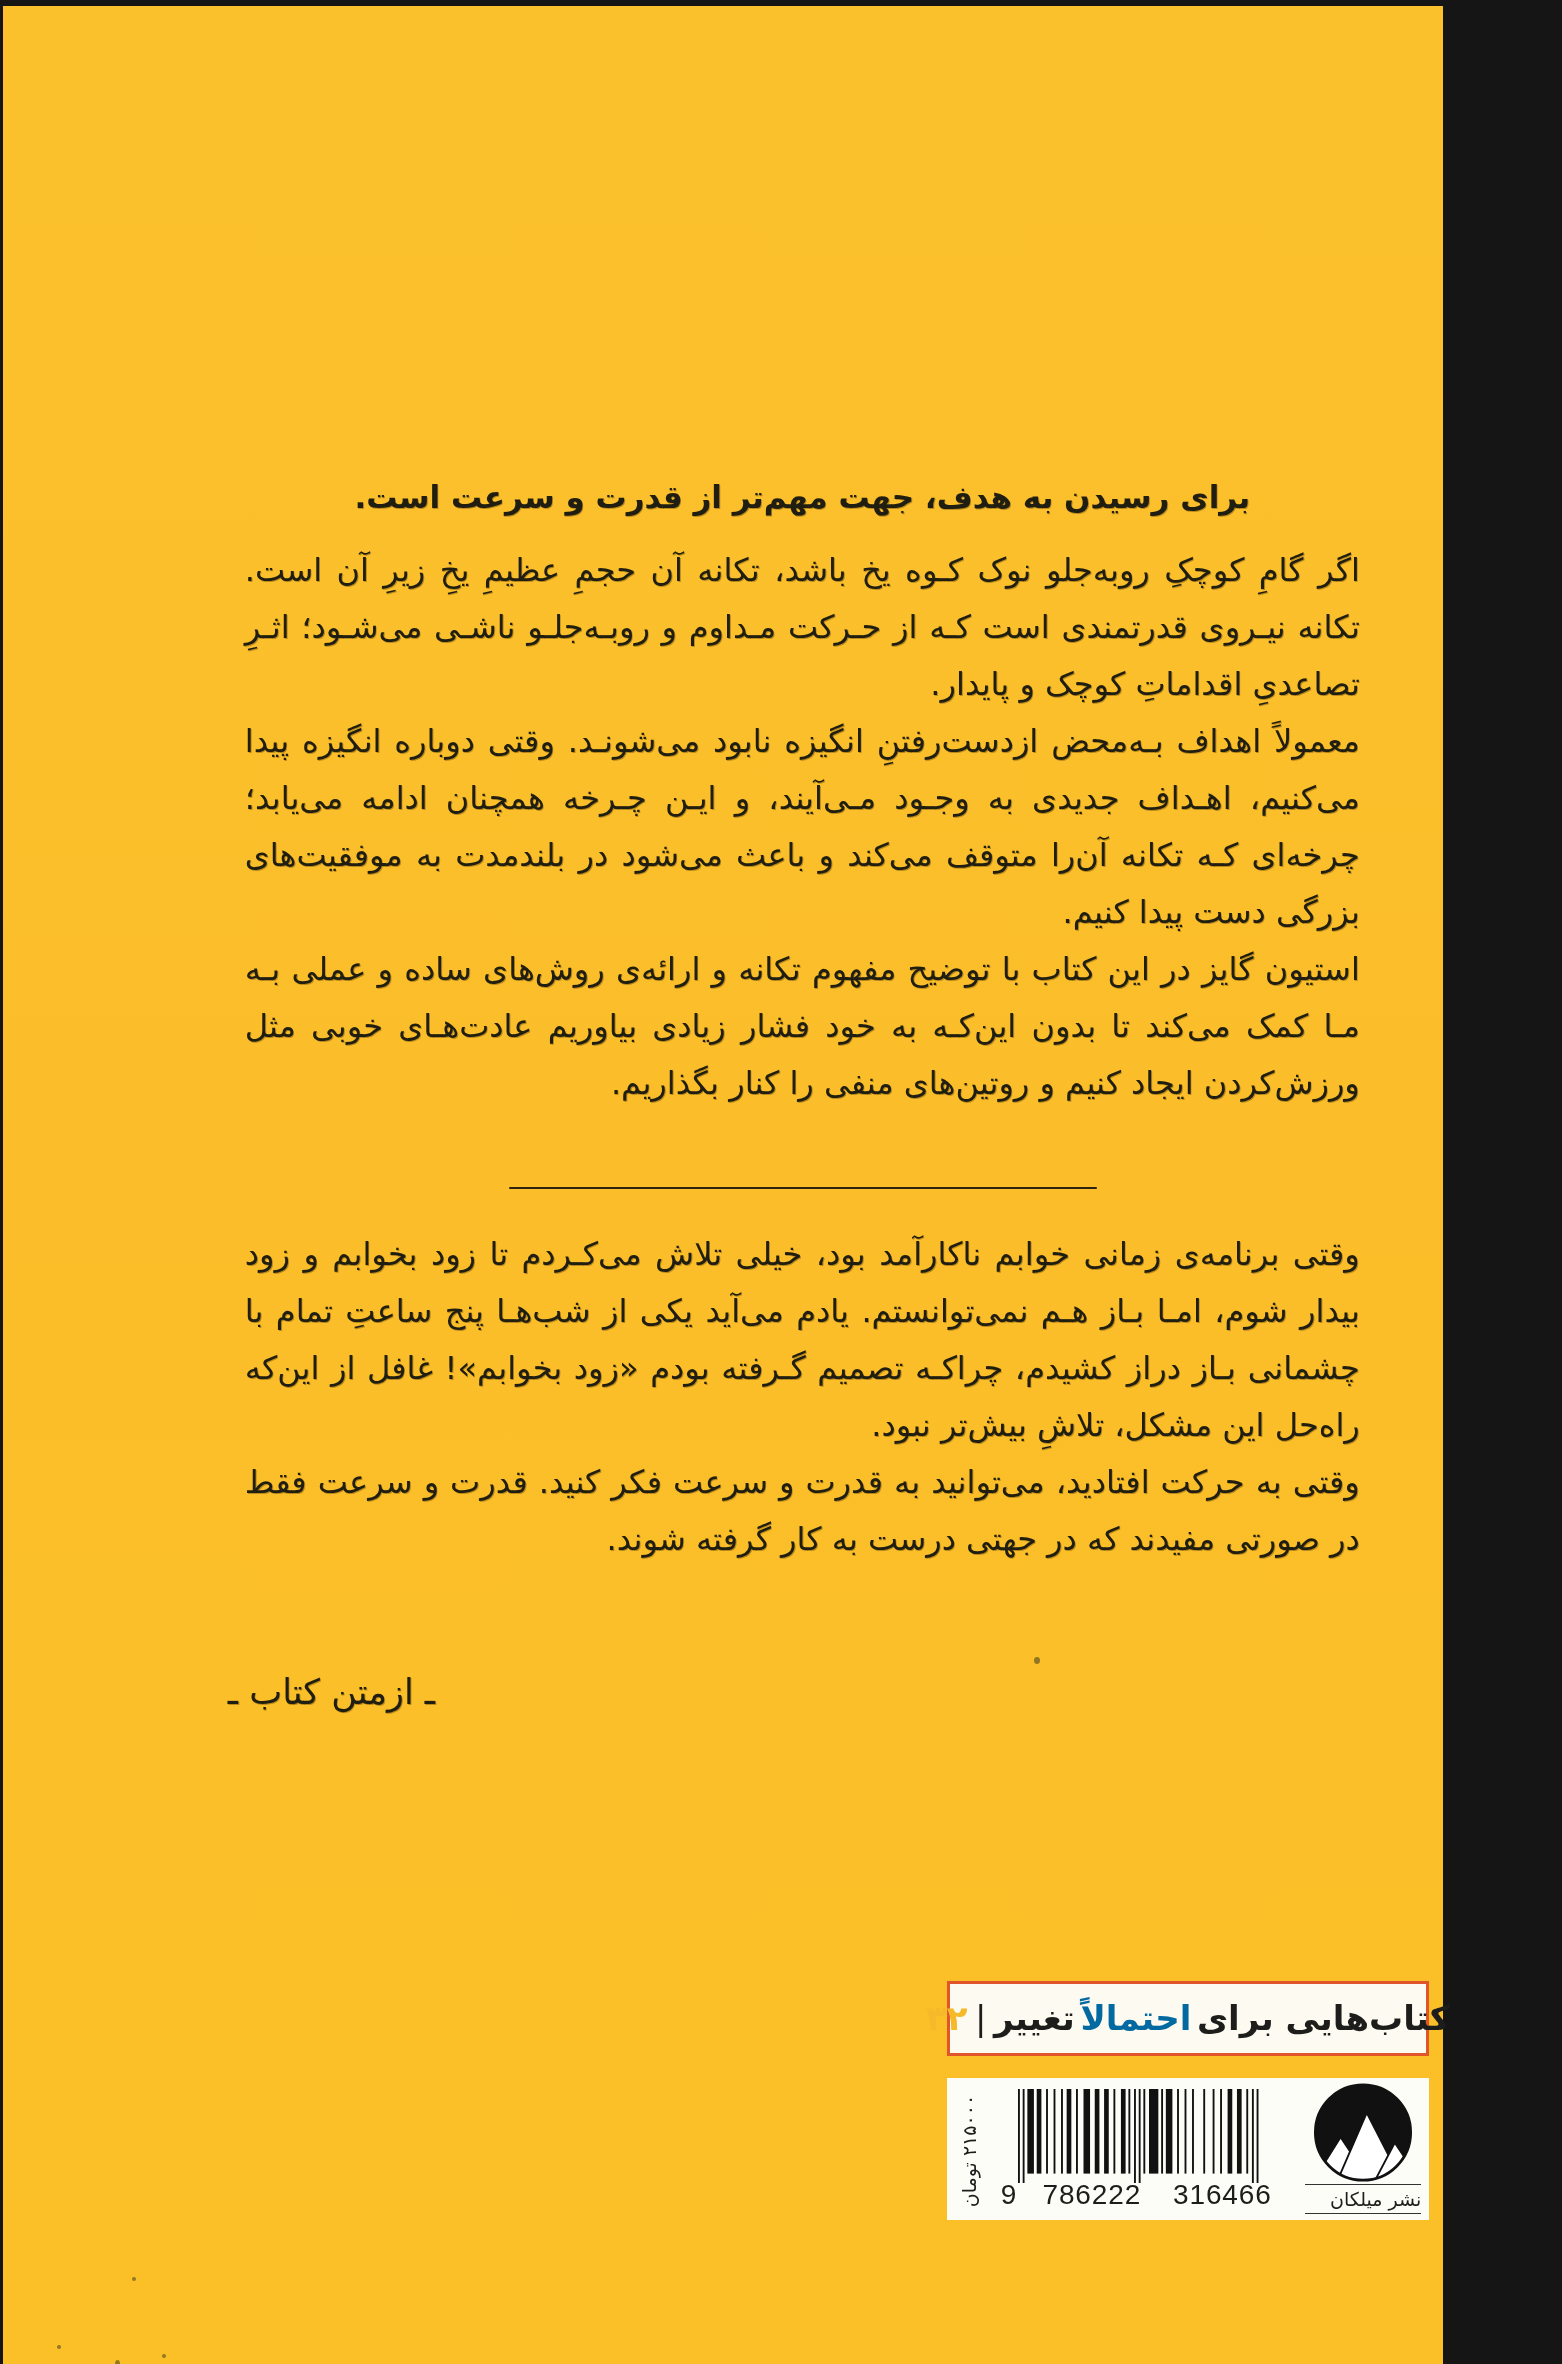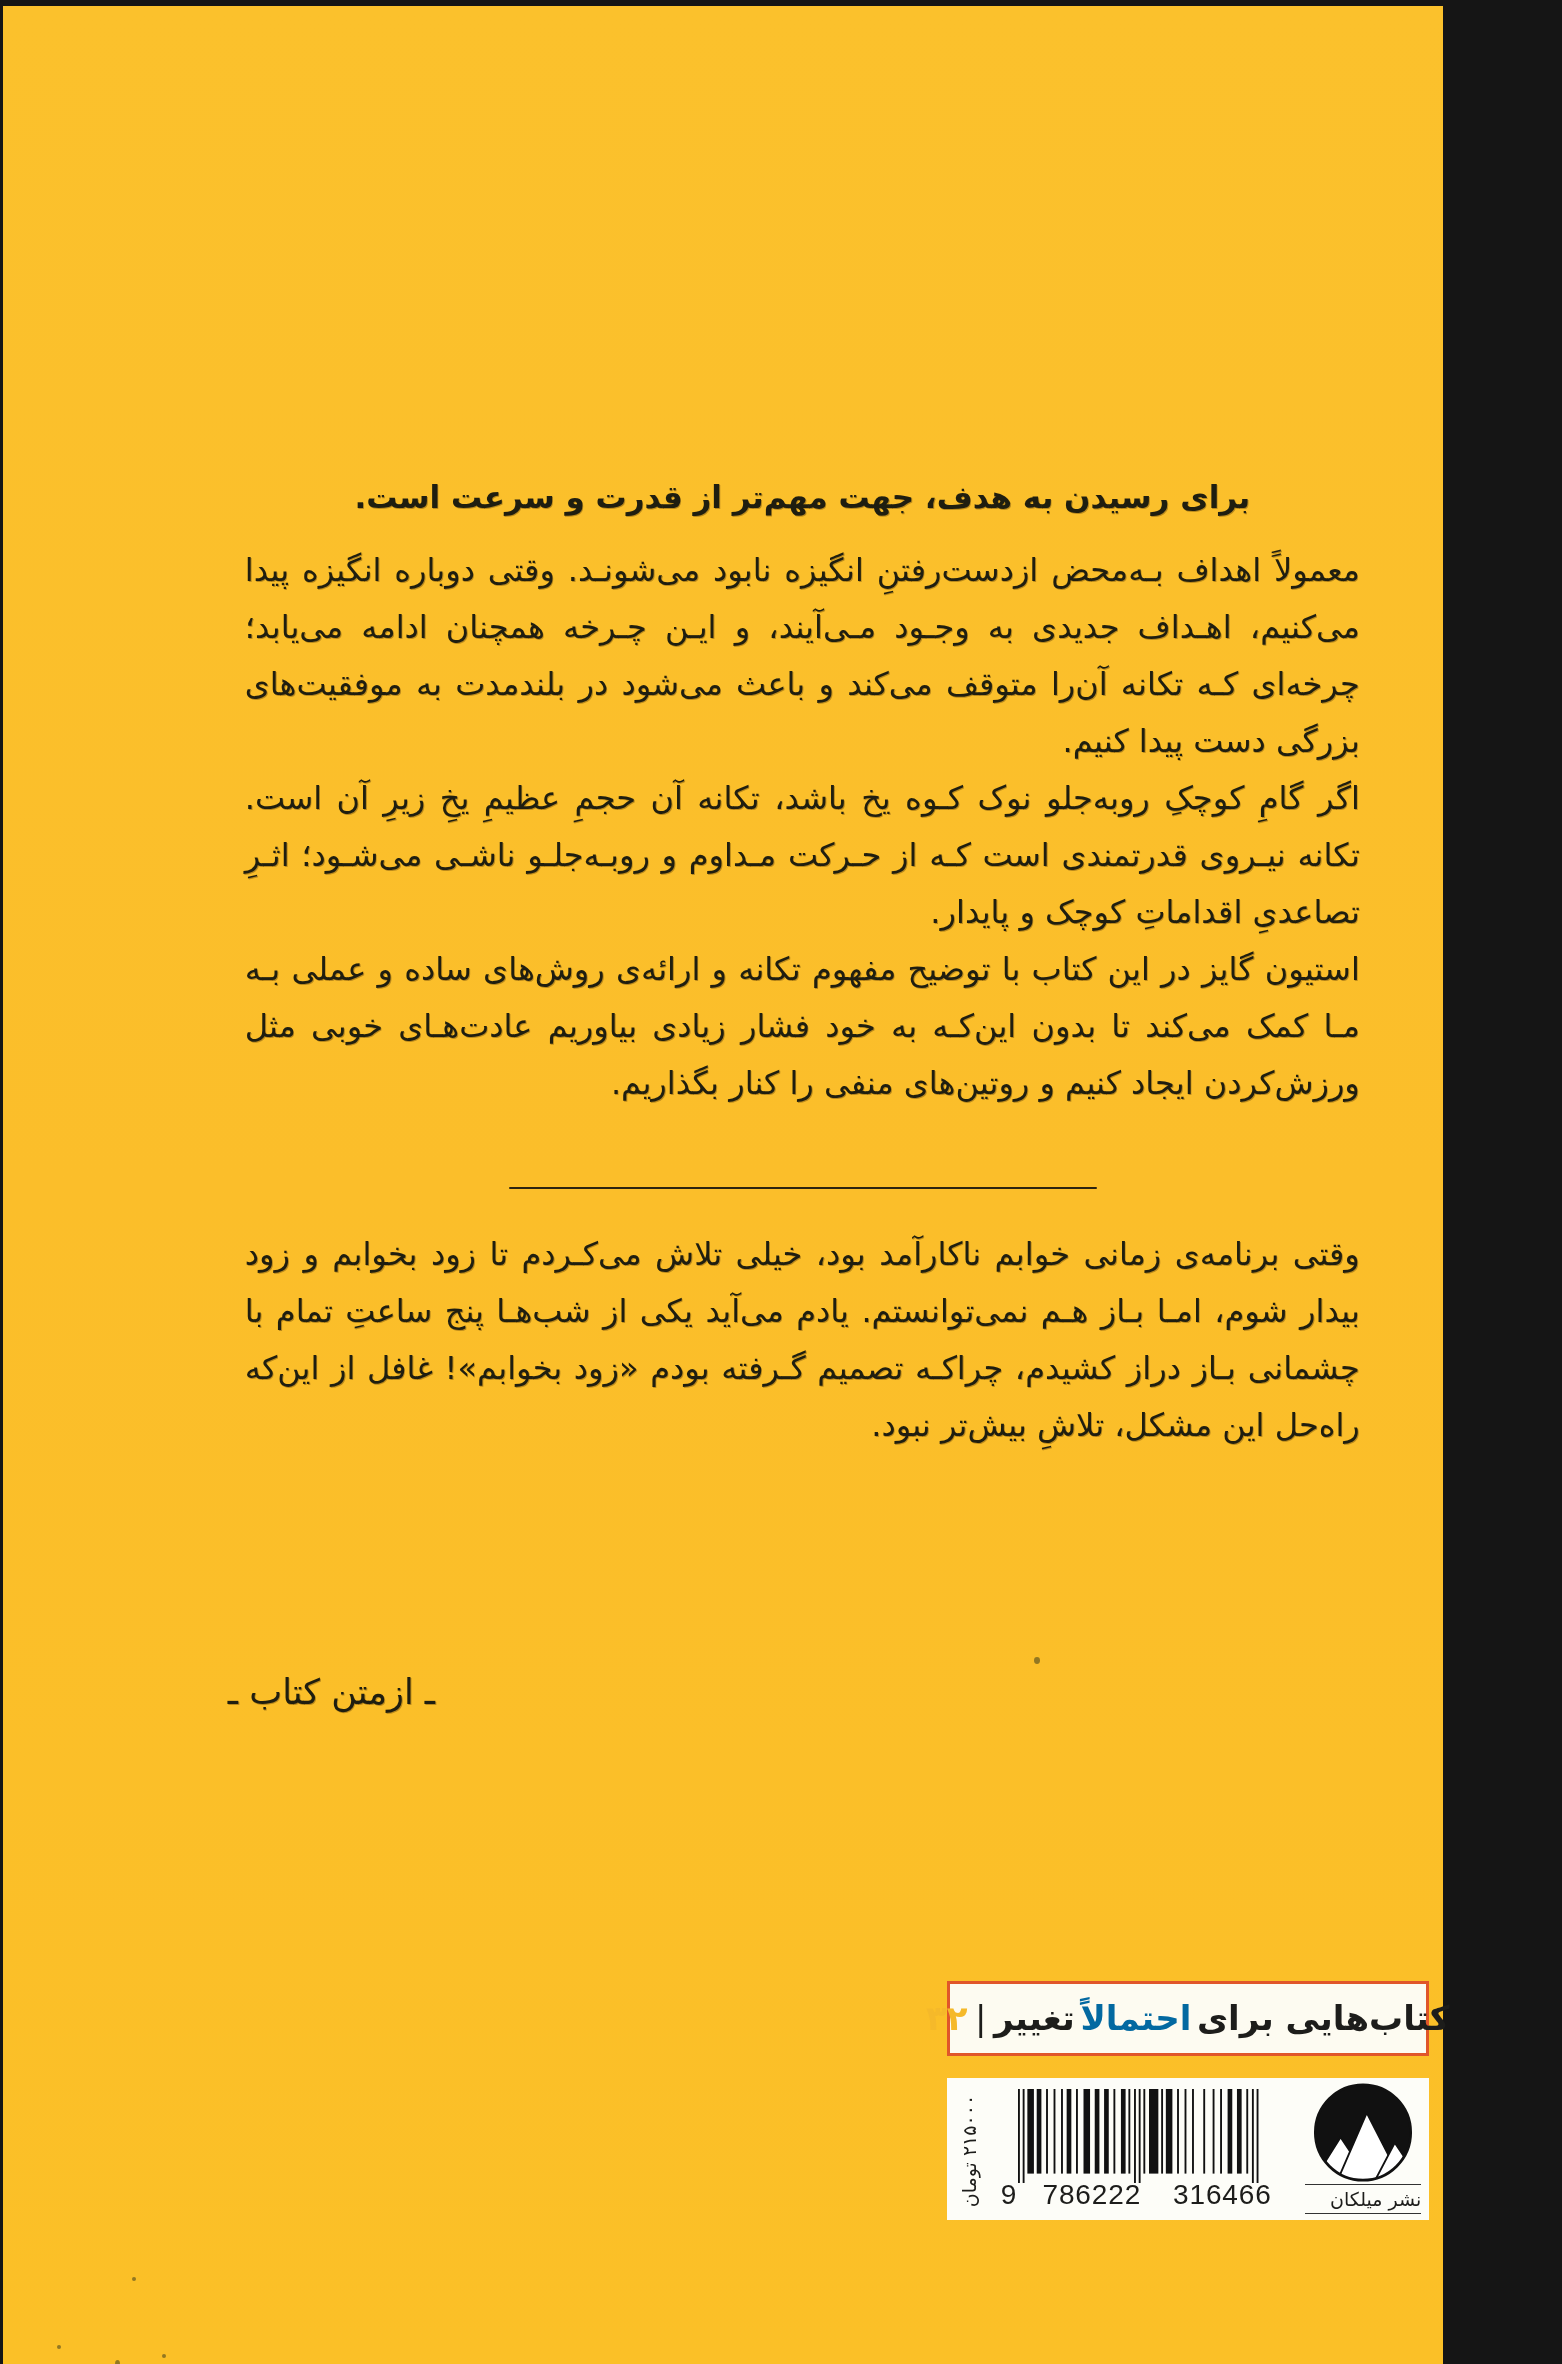--- a/index.html
+++ b/index.html
@@ -172,29 +172,30 @@
     }
   </style>
 </head>
 <body>
 
 <div class="cover">
 
   <div class="headline">برای رسیدن به هدف، جهت مهم‌تر از قدرت و سرعت است.</div>
 
   <div class="text-block block-a">
+    <p class="para">اگر گامِ کوچکِ روبه‌جلو نوک کـوه یخ باشد، تکانه آن حجمِ عظیمِ یخِ زیرِ آن است. تکانه نیـروی قدرتمندی است کـه از حـرکت مـداوم و روبـه‌جلـو ناشـی می‌شـود؛ اثـرِ تصاعدیِ اقداماتِ کوچک و پایدار.</p>
     <p class="para">معمولاً اهداف بـه‌محض ازدست‌رفتنِ انگیزه نابود می‌شونـد. وقتی دوباره انگیزه پیدا می‌کنیم، اهـداف جدیدی به وجـود مـی‌آیند، و ایـن چـرخه همچنان ادامه می‌یابد؛ چرخه‌ای کـه تکانه آن‌را متوقف می‌کند و باعث می‌شود در بلندمدت به موفقیت‌های بزرگی دست پیدا کنیم.</p>
-    <p class="para">اگر گامِ کوچکِ روبه‌جلو نوک کـوه یخ باشد، تکانه آن حجمِ عظیمِ یخِ زیرِ آن است. تکانه نیـروی قدرتمندی است کـه از حـرکت مـداوم و روبـه‌جلـو ناشـی می‌شـود؛ اثـرِ تصاعدیِ اقداماتِ کوچک و پایدار.</p>
     <p class="para">استیون گایز در این کتاب با توضیح مفهوم تکانه و ارائه‌ی روش‌های ساده و عملی بـه مـا کمک می‌کند تا بدون این‌کـه به خود فشار زیادی بیاوریم عادت‌هـای خوبی مثل ورزش‌کردن ایجاد کنیم و روتین‌های منفی را کنار بگذاریم.</p>
   </div>
 
   <div class="divider"></div>
 
   <div class="text-block block-b">
     <p class="para">وقتی برنامه‌ی زمانی خوابم ناکارآمد بود، خیلی تلاش می‌کـردم تا زود بخوابم و زود بیدار شوم، امـا بـاز هـم نمی‌توانستم. یادم می‌آید یکی از شب‌هـا پنج ساعتِ تمام با چشمانی بـاز دراز کشیدم، چراکـه تصمیم گـرفته بودم «زود بخوابم»! غافل از این‌که راه‌حل این مشکل، تلاشِ بیش‌تر نبود.</p>
+    <p class="para">وقتی به حرکت افتادید، می‌توانید به قدرت و سرعت فکر کنید. قدرت و سرعت فقط در صورتی مفیدند که در جهتی درست به کار گرفته شوند.</p>
   </div>
 
   <div class="source">ـ ازمتن کتاب ـ</div>
 
   <div class="series-box">
     <span>کتاب‌هایی برای</span>
     <span class="accent">احتمالاً</span>
     <span>تغییر</span>
     <span class="sep">|</span>
     <span class="num">۳۲</span>

